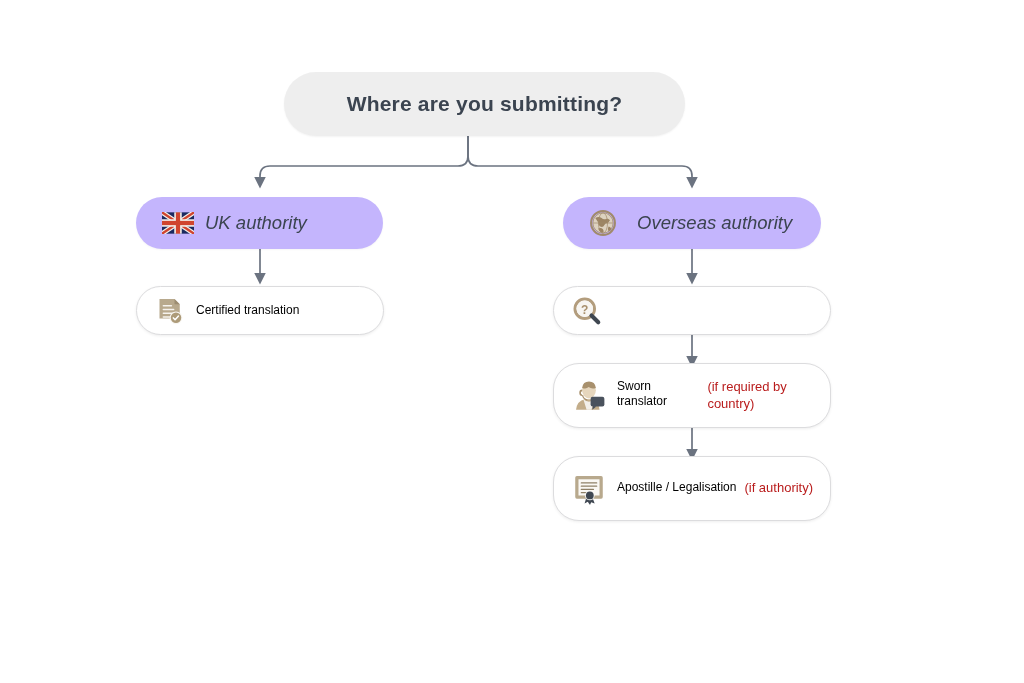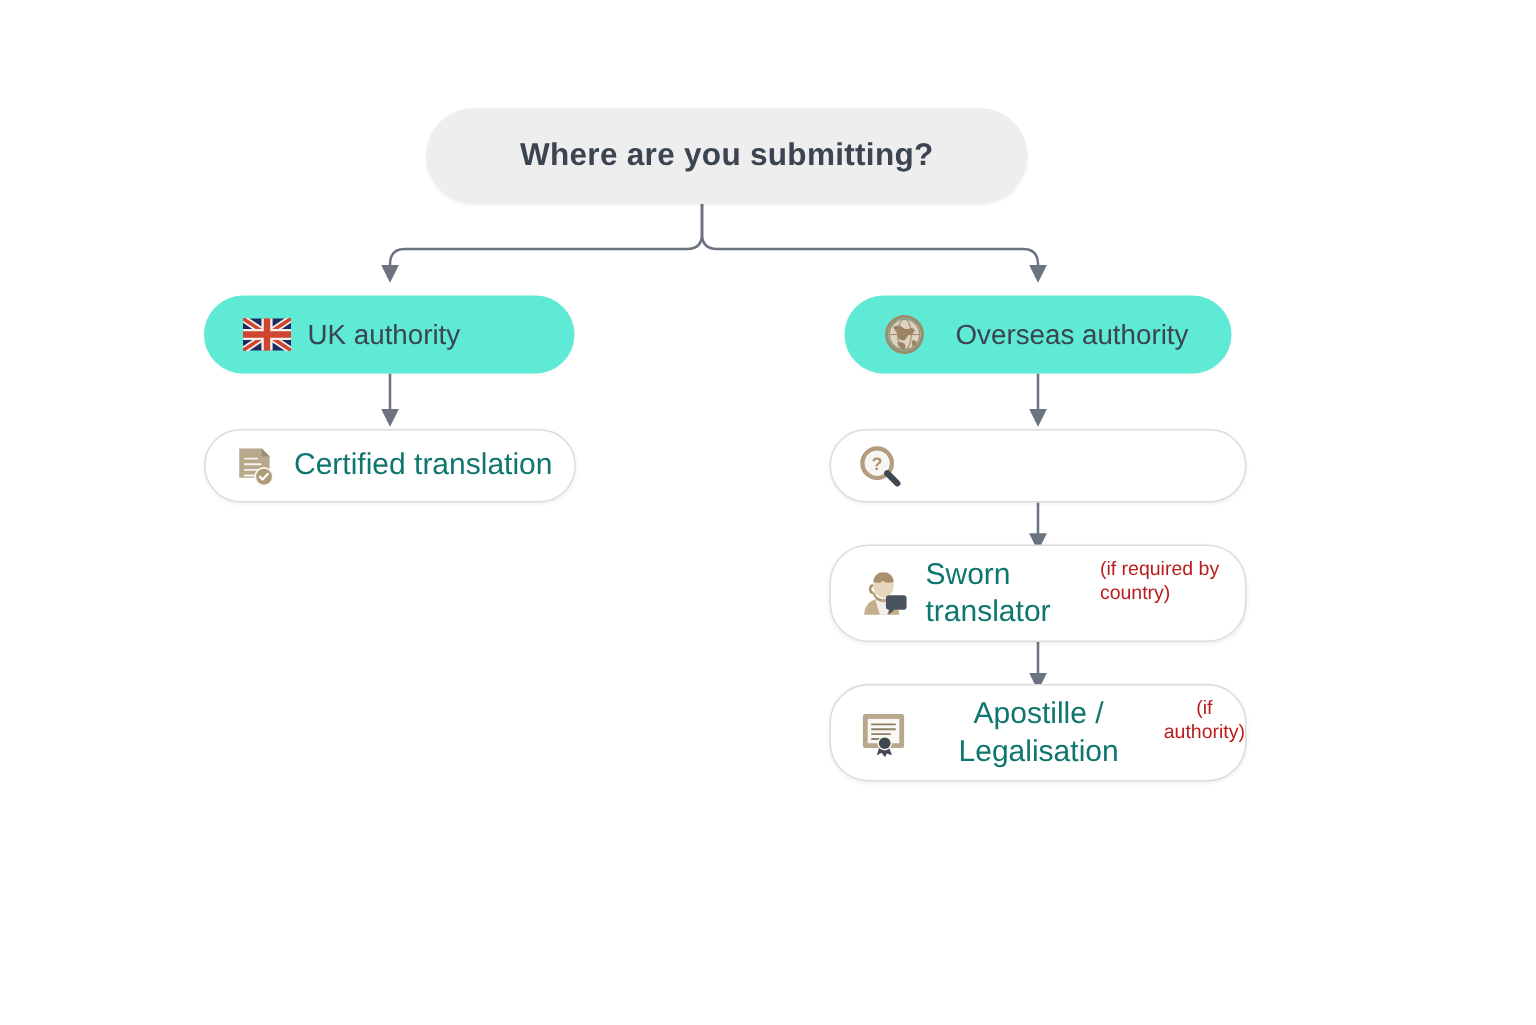--- a/index.html
+++ b/index.html
@@ -45,42 +45,43 @@
   }
   .node-root .label {
     font-size: 21px;
     color: #3b4450;
     font-weight: 600;
     letter-spacing: 0.2px;
   }
 
   
   .node-branch {
-    background: #5eead4;
+    background: #c4b5fd;
     border-radius: 30px;
     padding-left: 26px;
     box-shadow: 0 1px 2px rgba(0,0,0,0.04);
+    font-style: italic;
   }
   .node-branch .label {
     font-size: 18.5px;
     color: #3b4450;
     font-weight: 500;
   }
 
   
   .node-step {
     background: #ffffff;
     border: 1px solid #dcdcde;
     border-radius: 26px;
     padding-left: 18px;
     box-shadow: 0 1px 3px rgba(0,0,0,0.07);
   }
   .node-step .label {
-    font-size: 20px;
-    color: #0f766e;
+    font-size: 12px;
+    color: #000000;
     line-height: 1.25;
   }
   .node-step .sub {
     font-size: 13px;
     color: #b91c1c;
     padding-left: 8px;
     line-height: 1.3;
   }
   .textcol {
     display: flex;

